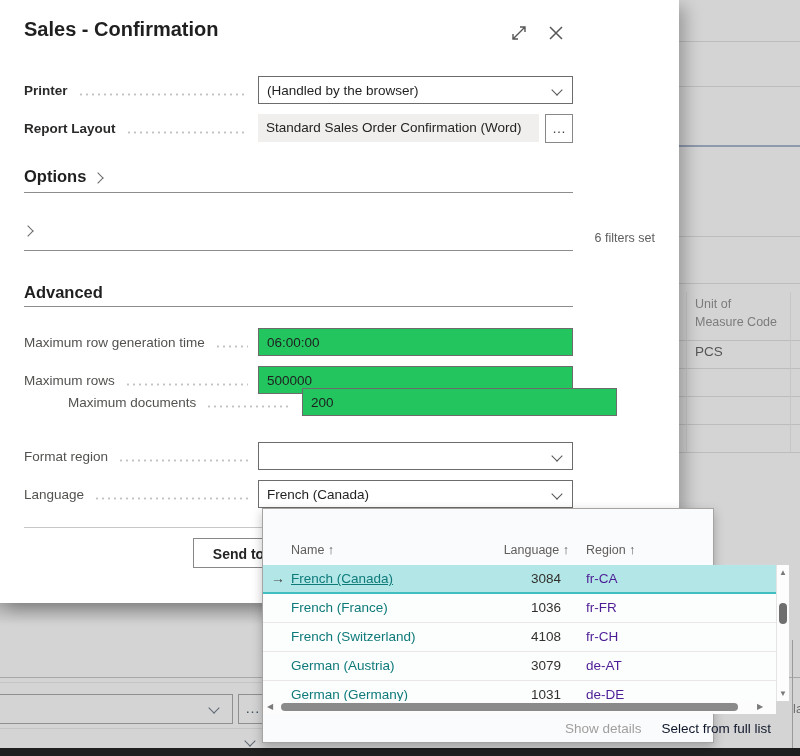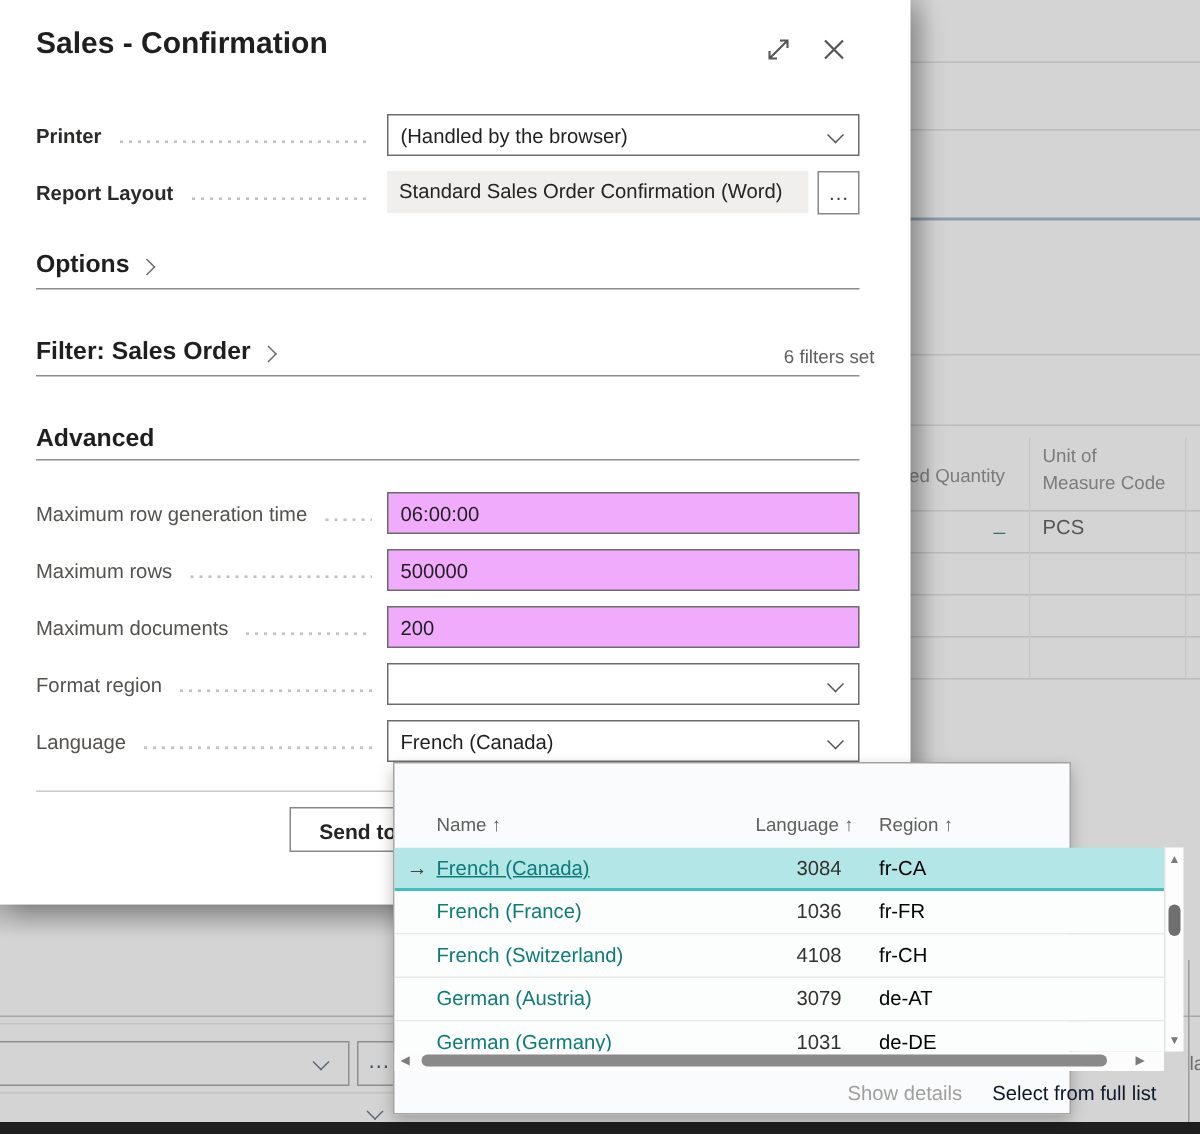--- a/index.html
+++ b/index.html
@@ -22,33 +22,33 @@
   .bg-combo{position:absolute;left:-2px;top:694px;width:235px;height:30px;
     border:1px solid #8f8f8f;box-sizing:border-box;}
   .bg-assist{position:absolute;left:238px;top:694px;width:40px;height:30px;
     border:1px solid #8f8f8f;box-sizing:border-box;color:#3f5560;
     font-size:15px;line-height:26px;text-align:left;padding-left:6px;}
   .chev{display:inline-block;width:7px;height:7px;border-right:1.5px solid #5d6773;
     border-bottom:1.5px solid #5d6773;transform:rotate(45deg);}
   .darkbar{position:absolute;left:0;top:748px;width:800px;height:8px;background:#1f1f1f;}
 
   
-  .dialog{position:absolute;left:0;top:0;width:607px;height:603px;background:#ffffff;
+  .dialog{position:absolute;left:0;top:0;width:679px;height:603px;background:#ffffff;
     z-index:10;box-shadow:6px 6px 16px rgba(0,0,0,.28);}
   .dlg-title{position:absolute;left:24px;top:18px;font-size:20px;font-weight:700;color:#1f1f1f;}
   .icon-btn{position:absolute;width:26px;height:26px;display:flex;align-items:center;justify-content:center;cursor:pointer;}
   .field-row{position:absolute;left:24px;width:549px;height:28px;display:flex;align-items:center;}
   .lbl{font-size:13.5px;color:#54524f;white-space:nowrap;flex:none;}
   .lbl.strong{font-weight:700;color:#2b2a29;}
   .leader{flex:1;height:3px;margin:0 10px;align-self:center;margin-top:8px;
     background-image:radial-gradient(circle,#c3c1bf 1px,rgba(0,0,0,0) 1.2px);
     background-size:6px 3px;background-repeat:repeat-x;}
   .inputcol{flex:none;width:315px;height:28px;box-sizing:border-box;position:relative;}
   .txt{width:100%;height:100%;box-sizing:border-box;border:1px solid #6e6c6a;
-    padding:0 8px;font-size:13.5px;color:#1f1f1f;font-family:"Liberation Sans",sans-serif;background:#f0abfc;outline:none;}
+    padding:0 8px;font-size:13.5px;color:#1f1f1f;font-family:"Liberation Sans",sans-serif;background:#22c55e;outline:none;}
   .combo{width:100%;height:100%;box-sizing:border-box;border:1px solid #6e6c6a;background:#fff;
     display:flex;align-items:center;padding:0 26px 0 8px;font-size:13.5px;color:#1f1f1f;cursor:pointer;position:relative;}
   .combo .cchev{position:absolute;right:11px;top:9px;width:7px;height:7px;
     border-right:1.5px solid #555;border-bottom:1.5px solid #555;transform:rotate(45deg);}
   .ro-wrap{display:flex;width:315px;height:29px;}
   .ro-box{width:282px;height:28px;background:#f0efee;box-sizing:border-box;
     padding:0 8px;font-size:13.5px;color:#252423;line-height:28px;
     white-space:nowrap;overflow:hidden;}
   .assist-btn{width:28px;height:29px;margin-left:6px;box-sizing:border-box;border:1px solid #8a8886;
     background:#fff;font-size:14px;color:#444;text-align:center;line-height:26px;cursor:pointer;}
@@ -68,21 +68,21 @@
     background:#fafbfc;border:1px solid #a6a4a2;box-sizing:border-box;
     box-shadow:0 4px 10px rgba(0,0,0,.25);}
   .col-hdr{position:absolute;font-size:12.5px;color:#605e5c;top:34px;white-space:nowrap;}
   .rows{position:absolute;left:0;top:56px;width:513px;height:136px;overflow:hidden;}
   .lrow{position:relative;height:29px;box-sizing:border-box;border-bottom:1px solid #e9e8e7;background:#fcfdfd;cursor:pointer;}
   .lrow.selected{background:#b3e7e7;border-bottom:2px solid #3fbfbf;}
   .lrow .arr{position:absolute;left:8px;top:5px;font-size:14px;color:#444;}
   .lrow .cname{position:absolute;left:28px;top:6px;font-size:13.5px;color:#0e7a7a;white-space:nowrap;}
   .lrow.selected .cname{text-decoration:underline;}
   .lrow .clang{position:absolute;left:188px;width:110px;top:6px;font-size:13.5px;color:#33312e;text-align:right;}
-  .lrow .cregion{position:absolute;left:323px;top:6px;font-size:13.5px;color:#000000;}
+  .lrow .cregion{position:absolute;left:323px;top:6px;font-size:13.5px;color:#4c1d95;}
   .vscroll{position:absolute;left:513px;top:56px;width:13px;height:136px;background:#fdfdfd;border-left:1px solid #e4e4e4;box-sizing:border-box;}
   .vscroll .sarr{position:absolute;left:0;width:12px;text-align:center;font-size:8px;color:#7a7a7a;cursor:pointer;}
   .vthumb{position:absolute;left:2px;top:38px;width:8px;height:21px;border-radius:4px;background:#6f6f6f;cursor:pointer;}
   .hscroll{position:absolute;left:0;top:192px;width:513px;height:13px;background:#fcfcfc;}
   .hscroll .sarr{position:absolute;top:1px;font-size:8px;color:#7a7a7a;cursor:pointer;}
   .hthumb{position:absolute;left:18px;top:2px;width:457px;height:8px;border-radius:4px;background:#8a8a8a;cursor:pointer;}
   .panel-footer{position:absolute;left:0;top:205px;width:528px;height:28px;display:flex;
     align-items:center;justify-content:flex-end;gap:20px;padding-right:20px;box-sizing:border-box;}
   .link-disabled{font-size:13.5px;color:#a19f9d;}
   .link-teal{font-size:13.5px;color:#0f172a;cursor:pointer;}
@@ -165,42 +165,41 @@
     </div>
   </div>
 
   <div class="sec" style="top:167px;">
     <span>Options</span>
     <span class="schev"></span>
   </div>
   <div class="sec-rule" style="top:192px;"></div>
 
   <div class="sec" style="top:225px;">
-    <span>Filter: Sales Order</span>
     <span class="schev"></span>
   </div>
   <div class="filter-status">6 filters set</div>
   <div class="sec-rule" style="top:250px;"></div>
 
   <div class="sec" style="top:283px;">
     <span>Advanced</span>
   </div>
   <div class="sec-rule" style="top:306px;"></div>
 
   <div class="field-row" style="top:328px;">
     <span class="lbl">Maximum row generation time</span>
     <div class="leader"></div>
     <div class="inputcol"><input class="txt" value="06:00:00" style=""></div>
   </div>
   <div class="field-row" style="top:366px;">
     <span class="lbl">Maximum rows</span>
     <div class="leader"></div>
     <div class="inputcol"><input class="txt" value="500000" style=""></div>
   </div>
-  <div class="field-row" style="top:404px;">
+  <div class="field-row" style="top:388px;margin-left:44px;">
     <span class="lbl">Maximum documents</span>
     <div class="leader"></div>
     <div class="inputcol"><input class="txt" value="200" style=""></div>
   </div>
   <div class="field-row" style="top:442px;">
     <span class="lbl">Format region</span>
     <div class="leader"></div>
     <div class="inputcol">
       <div class="combo">
         <span></span>

